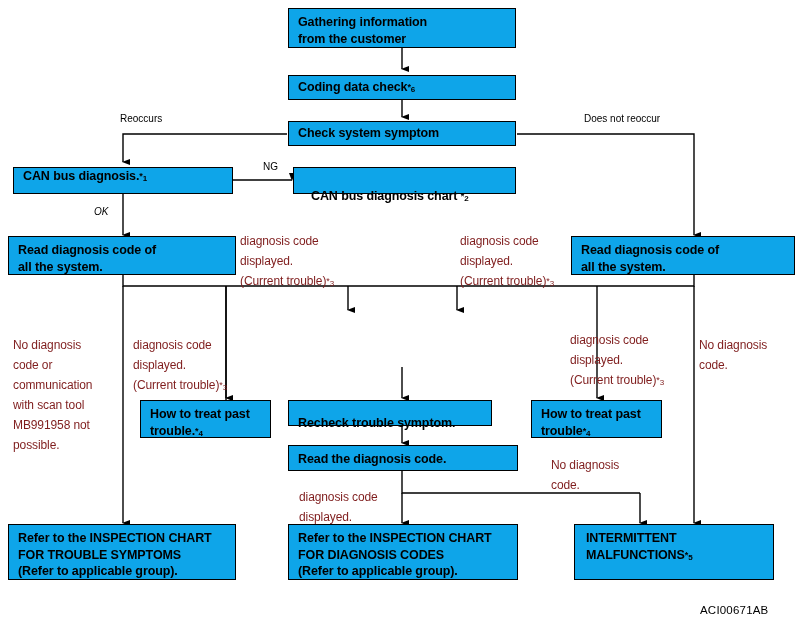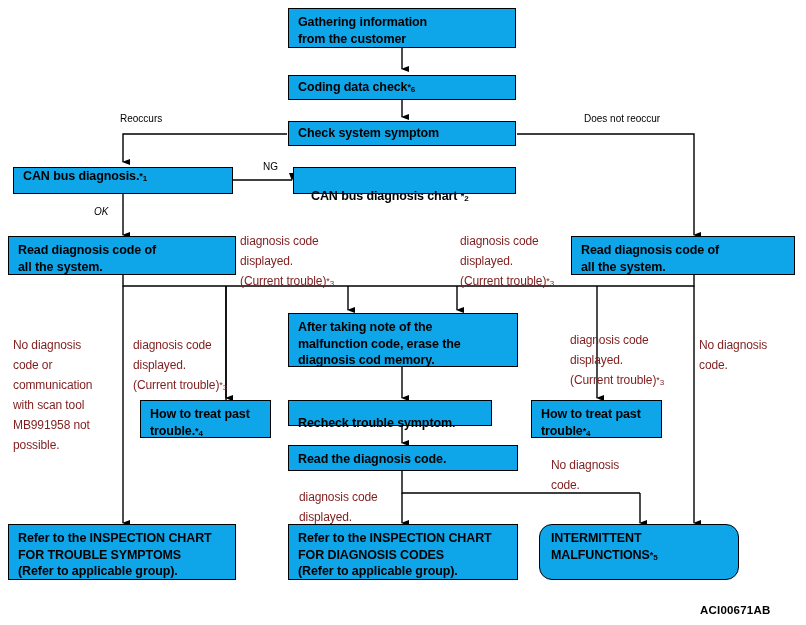--- a/index.html
+++ b/index.html
@@ -49,21 +49,21 @@
     position: absolute;
     font-size: 10px;
     line-height: 14px;
     color: #000000;
     font-weight: normal;
     white-space: pre;
   }
   .figcode {
     position: absolute;
     font-size: 11.5px;
-    font-weight: bold;
+    font-weight: normal;
     letter-spacing: 0.2px;
     color: #000000;
   }
   sub {
     font-size: 8px;
     vertical-align: baseline;
     position: relative;
     bottom: -1px;
   }
   sup {
@@ -130,43 +130,40 @@
   <div class="box" style="left:13px; top:167px; width:220px; height:27px; padding-top:0;">CAN bus diagnosis.<sup>*</sup><sub>1</sub></div>
 
   <div class="box" style="left:293px; top:167px; width:223px; height:27px; padding-top:20px; padding-left:17px;">CAN bus diagnosis chart <sup>*</sup><sub>2</sub></div>
 
   <div class="box" style="left:8px; top:236px; width:228px; height:39px;">Read diagnosis code of
 all the system.</div>
 
   <div class="box" style="left:571px; top:236px; width:224px; height:39px;">Read diagnosis code of
 all the system.</div>
 
-  <div class="box" style="left:288px; top:313px; width:230px; height:54px;">After taking note of the
-malfunction code, erase the
-diagnosis cod memory.</div>
 
   <div class="box" style="left:140px; top:400px; width:131px; height:38px;">How to treat past
 trouble.<sup>*</sup><sub>4</sub></div>
 
   <div class="box" style="left:531px; top:400px; width:131px; height:38px;">How to treat past
 trouble<sup>*</sup><sub>4</sub></div>
 
   <div class="box" style="left:288px; top:400px; width:204px; height:26px; padding-top:14px;">Recheck trouble symptom.</div>
 
   <div class="box" style="left:288px; top:445px; width:230px; height:26px; padding-top:5px;">Read the diagnosis code.</div>
 
   <div class="box" style="left:8px; top:524px; width:228px; height:56px;">Refer to the INSPECTION CHART
 FOR TROUBLE SYMPTOMS
 (Refer to applicable group).</div>
 
   <div class="box" style="left:288px; top:524px; width:230px; height:56px;">Refer to the INSPECTION CHART
 FOR DIAGNOSIS CODES
 (Refer to applicable group).</div>
 
-  <div class="box" style="left:539px; top:524px; width:200px; height:56px; padding-left:11px;border-radius:13px;">INTERMITTENT MALFUNCTIONS<sup>*</sup><sub>5</sub></div>
+  <div class="box" style="left:574px; top:524px; width:200px; height:56px; padding-left:11px;">INTERMITTENT MALFUNCTIONS<sup>*</sup><sub>5</sub></div>
 
   <div class="edgelabel" style="left:120px; top:112px;">Reoccurs</div>
 
   <div class="edgelabel" style="left:584px; top:112px;">Does not reoccur</div>
 
   <div class="edgelabel" style="left:239px; top:160px;margin-left:24px;">NG</div>
 
   <div class="edgelabel" style="left:94px; top:205px;font-style:italic;">OK</div>
 
   <div class="note" style="left:240px; top:231px; width:160px;">diagnosis code

